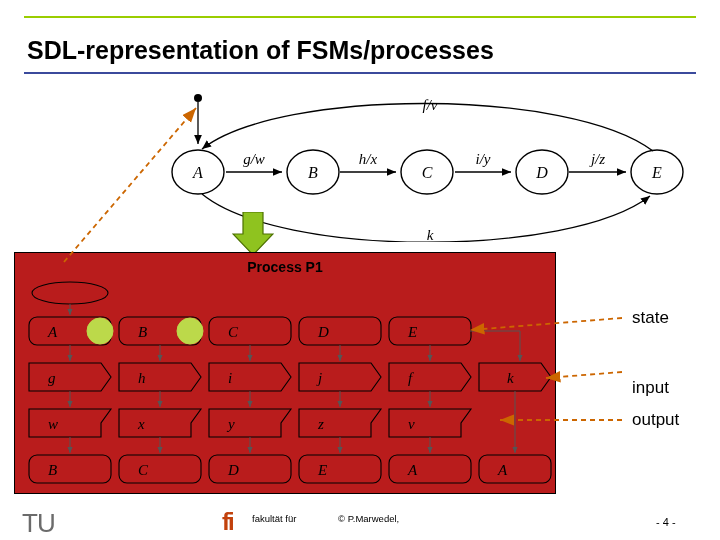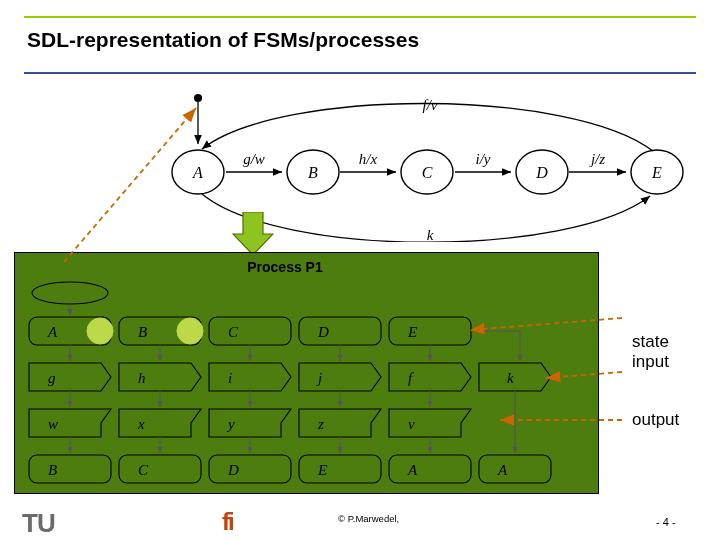--- a/index.html
+++ b/index.html
@@ -21,22 +21,22 @@
   }
   
   .top-rule {
     position: absolute;
     left: 24px; top: 16px;
     width: 672px; height: 2px;
     background: #9acd00;
   }
   .title {
     position: absolute;
-    left: 27px; top: 28px;
-    font-size: 21px;
+    left: 27px; top: 36px;
+    font-size: 25px;
     font-weight: bold;
     color: #000;
     letter-spacing: 0px;
   }
   .title-rule {
     position: absolute;
     left: 24px; top: 72px;
     width: 672px; height: 2px;
     background: #3b4a9c;
   }
@@ -54,50 +54,49 @@
     left: 232px; top: 212px;
     width: 42px; height: 44px;
   }
 
   
   .sdl-box {
     position: absolute;
     left: 14px; top: 252px;
     width: 540px; height: 240px;
     border: 1px solid #000;
-    background: #4d7c0f;
-    padding-left: 43px;
+    background: #b91c1c;
   }
   .sdl-title {
     position: absolute;
     left: 0; top: 6px;
     width: 540px;
     text-align: center;
     font-size: 14px;
     font-weight: bold;
     color: #000;
   }
 
   
   .annot {
     position: absolute;
     font-size: 17px;
     color: #000;
     white-space: nowrap;
   }
-  .annot.state { left: 632px; top: 308px; margin-top: 24px; }
-  .annot.input { left: 632px; top: 352px; }
+  .annot.state { left: 632px; top: 308px; }
+  .annot.input { left: 632px; top: 378px; }
   .annot.output { left: 632px; top: 410px; }
 
   
   .footer-logo {
     position: absolute;
     left: 22px; top: 508px;
     font-size: 26px;
-    font-weight: bold;
+    font-weight: normal;
     color: #6b6b6b;
     letter-spacing: -1px;
   }
   .footer-text {
     position: absolute;
     font-size: 9.5px;
     color: #000;
     line-height: 13px;
   }
   .ft-uni { left: 70px; top: 512px; width: 150px; }
@@ -297,19 +296,20 @@
 
   <div class="annot state">state</div>
   <div class="annot input">input</div>
   <div class="annot output">output</div>
 
   <div class="footer-logo">TU</div>
   <div class="footer-text ft-uni">
   </div>
   <div class="fi-logo">fi</div>
   <div class="footer-text ft-fak">
+    <div>fakultät für</div>
   </div>
   <div class="footer-text ft-cpy">
     <div>© P.Marwedel,</div>
   </div>
   <div class="page-num">- 4 -</div>
 
 </div>
 
 </body></html>

